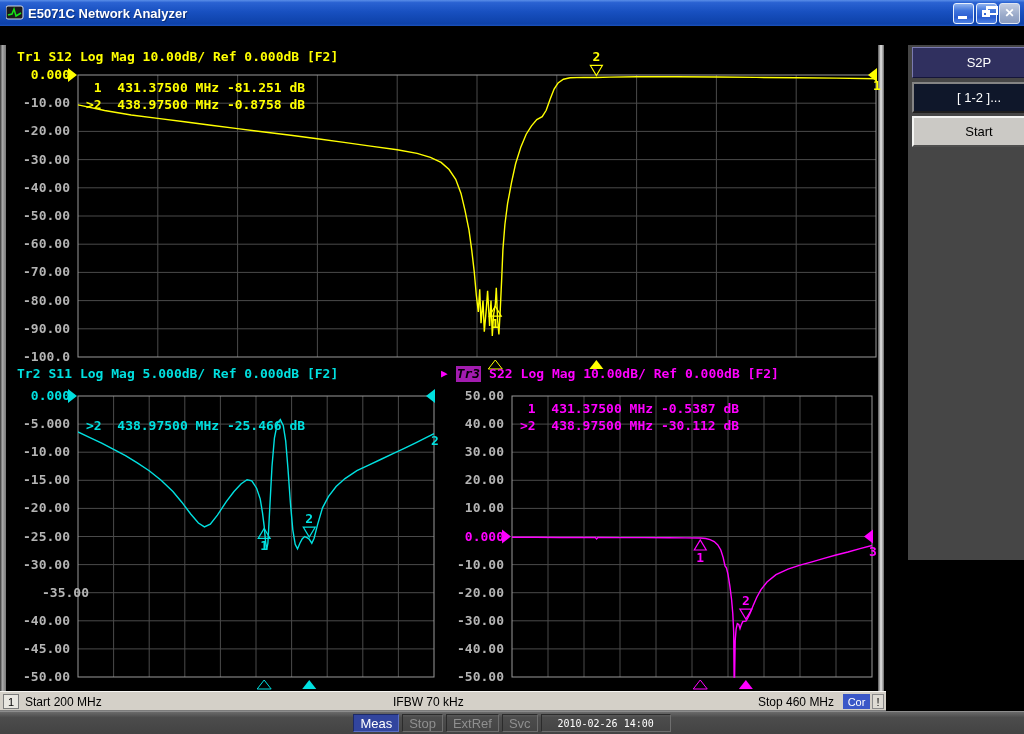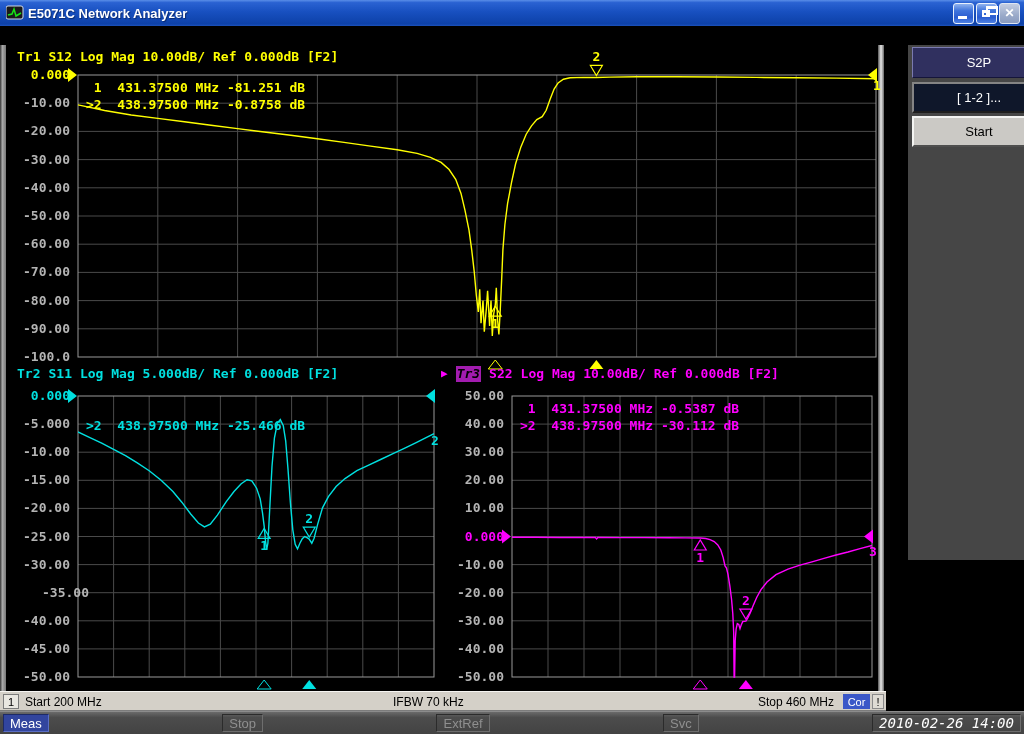--- a/index.html
+++ b/index.html
@@ -64,26 +64,26 @@
   .sb-ifbw{position:absolute;left:393px;top:3px;}
   .sb-stop{position:absolute;left:758px;top:3px;}
   .cor-badge{position:absolute;left:843px;top:2px;width:27px;height:15px;background:#3a57c8;color:#fff;
     font-size:11px;display:flex;align-items:center;justify-content:center;}
   .alert-badge{position:absolute;left:872px;top:2px;width:12px;height:15px;background:#dedbd4;
     border:1px solid #8a8a8a;color:#000;font-size:11px;display:flex;align-items:center;justify-content:center;}
 
   
   .instrbar{position:absolute;left:0;top:711px;width:1024px;height:23px;
     background:linear-gradient(180deg,#6a6a6a 0%,#4c4c4c 25%,#434343 100%);
-    border-top:1px solid #8c8c8c;display:flex;align-items:center;justify-content:space-between;
+    border-top:1px solid #8c8c8c;display:flex;align-items:center;justify-content:center;
     gap:3px;padding:0 3px;font-size:13px;}
   .ib-box{height:18px;display:flex;align-items:center;justify-content:center;padding:0 6px;
     border:1px solid;border-color:#2b2b2b #6e6e6e #6e6e6e #2b2b2b;color:#8f8f8f;}
   .ib-box.lit{background:#32459e;color:#fff;border-color:#1d2a66 #5a6ec4 #5a6ec4 #1d2a66;}
-  .ib-date{color:#fff;font-family:"DejaVu Sans Mono",monospace;font-size:14px;min-width:130px;font-style:italic;}
+  .ib-date{color:#fff;font-family:"DejaVu Sans Mono",monospace;font-size:10px;min-width:130px;}
 
   svg.charts{position:absolute;left:0;top:0;width:1024px;height:734px;pointer-events:none;}
   svg .svgtxt{font-family:"DejaVu Sans Mono",monospace;font-weight:bold;font-size:13px;}
   .overlay{position:absolute;left:0;top:0;width:824px;height:734px;pointer-events:none;}
   .overlay .clickable{pointer-events:auto;}
 </style>
 </head>
 <body>
 
 <div class="stage">

